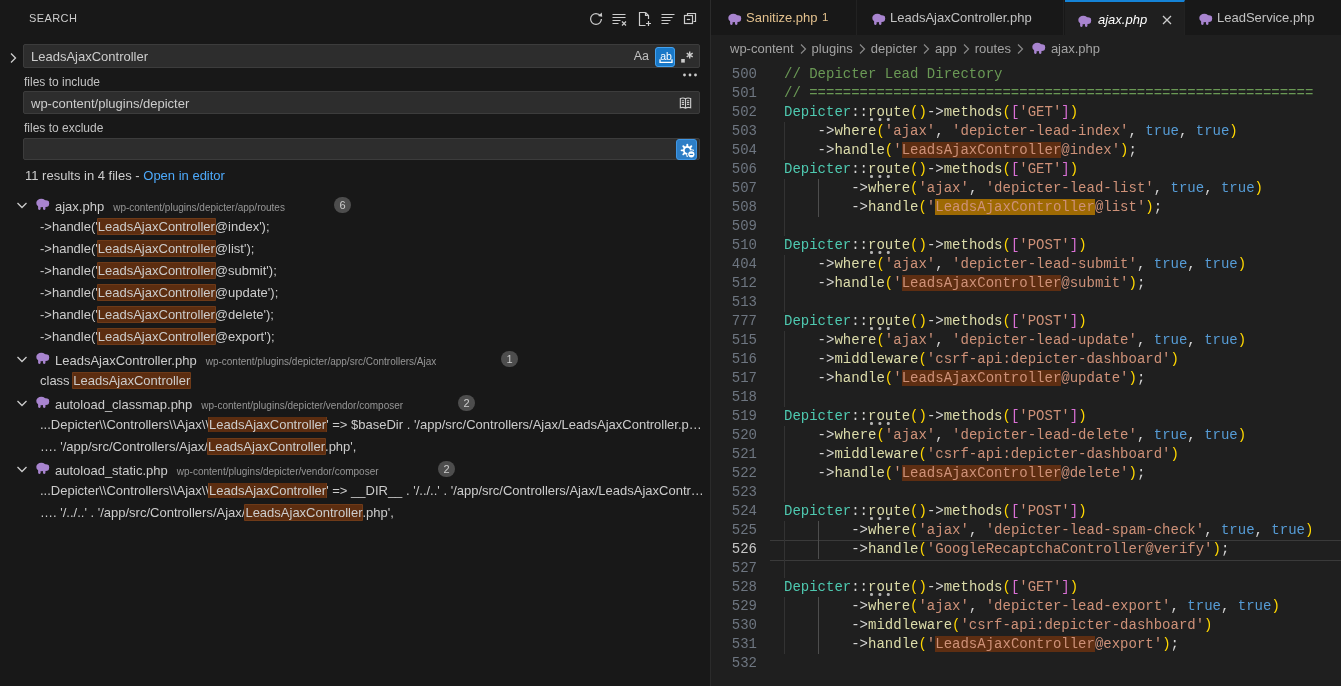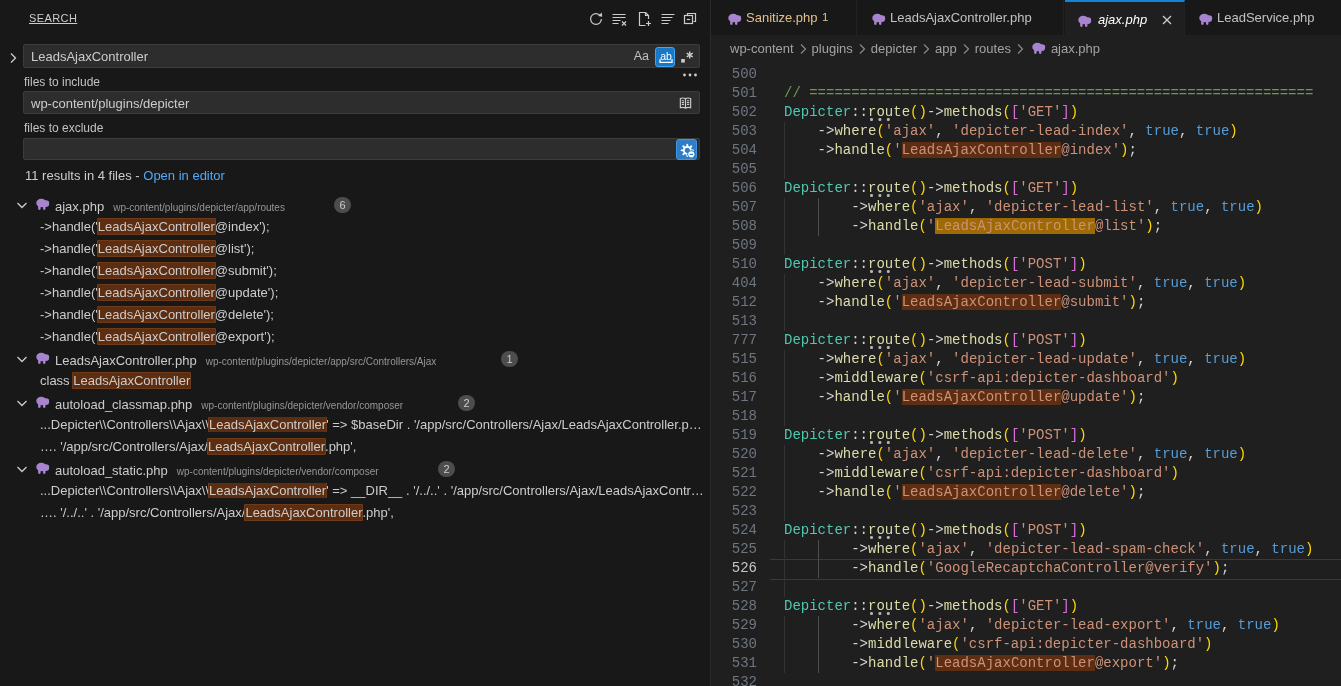--- a/index.html
+++ b/index.html
@@ -1,18 +1,18 @@
 <!DOCTYPE html>
 <html><head><meta charset="utf-8"><style>
 * { margin:0; padding:0; box-sizing:border-box; }
 html,body { width:1341px; height:686px; overflow:hidden; background:#1f1f1f;
   font-family:"Liberation Sans", sans-serif; }
 #side { position:absolute; left:0; top:0; width:711px; height:686px; background:#181818;
   border-right:1px solid #2b2b2b; }
-#side .title { position:absolute; left:29px; top:12px; font-size:11px; color:#cccccc; letter-spacing:.4px;text-decoration:underline; }
+#side .title { position:absolute; left:29px; top:12px; font-size:11px; color:#cccccc; letter-spacing:.4px; }
 .hic { position:absolute; top:11px; }
 #chev { position:absolute; left:5px; top:50px; }
 .inp { position:absolute; left:23px; width:677px; background:#2d2d2d; border:1px solid #3c3c3c;
   border-radius:2px; color:#cccccc; font-size:13px; }
 .inp .itext { position:absolute; left:7px; top:4px; white-space:pre; }
 .lbl { position:absolute; left:24px; font-size:12px; color:#c2c2c2; }
 #res { position:absolute; left:25px; top:168px; font-size:13px; color:#cccccc; }
 #res a { color:#4daafc; text-decoration:none; }
 #tree { position:absolute; left:0; top:194px; width:711px; }
 .trow { position:relative; height:22px; }
@@ -329,26 +329,25 @@
             <rect x="7.2" y="6.5" width="2.6" height="5.6" rx="1.2"></rect>
             <ellipse cx="5.5" cy="5" rx="5.2" ry="4.4"></ellipse>
             <circle cx="10.2" cy="5.6" r="3.4"></circle>
             <path d="M12.6 3.0 q1.7 1.9 0.8 4.3 l-1.3-0.5 q0.7-1.6-0.4-2.8 z"></path>
           </g>
         </svg>
       </span>
       <span style="margin-left:5px">ajax.php</span>
     </div>
   <div id="code">
-<div class="cl"><span class="ln">500</span></div>
+<div class="cl"><span class="ln">500</span><span class="ct"><i class="c">// Depicter Lead Directory</i></span></div>
 <div class="cl"><span class="ln">501</span><span class="ct"><i class="c">// ============================================================</i></span></div>
 <div class="cl"><span class="ln">502</span><span class="ct"><i class="cl">Depicter</i><i class="p">::</i><i class="f hint">rou</i><i class="f">te</i><i class="g">()</i><i class="p">-&gt;</i><i class="f">methods</i><i class="g">(</i><i class="m">[</i><i class="s">'GET'</i><i class="m">]</i><i class="g">)</i></span></div>
 <div class="cl"><span class="ln">503</span><b class="ig" style="left:73px"></b><span class="ct"><i class="w">    </i><i class="p">-&gt;</i><i class="f">where</i><i class="g">(</i><i class="s">'ajax'</i><i class="p">, </i><i class="s">'depicter-lead-index'</i><i class="p">, </i><i class="k">true</i><i class="p">, </i><i class="k">true</i><i class="g">)</i></span></div>
 <div class="cl"><span class="ln">504</span><b class="ig" style="left:73px"></b><span class="ct"><i class="w">    </i><i class="p">-&gt;</i><i class="f">handle</i><i class="g">(</i><i class="s">'</i><i class="s hld">LeadsAjaxController</i><i class="s">@index'</i><i class="g">)</i><i class="p">;</i></span></div>
-<div class="cl"><span class="ln">505</span><b class="ig" style="left:73px"></b><span class="ct"></span></div>
 <div class="cl"><span class="ln">506</span><span class="ct"><i class="cl">Depicter</i><i class="p">::</i><i class="f hint">rou</i><i class="f">te</i><i class="g">()</i><i class="p">-&gt;</i><i class="f">methods</i><i class="g">(</i><i class="m">[</i><i class="s">'GET'</i><i class="m">]</i><i class="g">)</i></span></div>
 <div class="cl"><span class="ln">507</span><b class="ig" style="left:73px"></b><b class="ig ig4" style="left:106.6px"></b><span class="ct"><i class="w">        </i><i class="p">-&gt;</i><i class="f">where</i><i class="g">(</i><i class="s">'ajax'</i><i class="p">, </i><i class="s">'depicter-lead-list'</i><i class="p">, </i><i class="k">true</i><i class="p">, </i><i class="k">true</i><i class="g">)</i></span></div>
 <div class="cl"><span class="ln">508</span><b class="ig" style="left:73px"></b><b class="ig ig4" style="left:106.6px"></b><span class="ct"><i class="w">        </i><i class="p">-&gt;</i><i class="f">handle</i><i class="g">(</i><i class="s">'</i><i class="s hlc">LeadsAjaxController</i><i class="s">@list'</i><i class="g">)</i><i class="p">;</i></span></div>
 <div class="cl"><span class="ln">509</span><b class="ig" style="left:73px"></b><span class="ct"></span></div>
 <div class="cl"><span class="ln">510</span><span class="ct"><i class="cl">Depicter</i><i class="p">::</i><i class="f hint">rou</i><i class="f">te</i><i class="g">()</i><i class="p">-&gt;</i><i class="f">methods</i><i class="g">(</i><i class="m">[</i><i class="s">'POST'</i><i class="m">]</i><i class="g">)</i></span></div>
 <div class="cl"><span class="ln">404</span><b class="ig" style="left:73px"></b><span class="ct"><i class="w">    </i><i class="p">-&gt;</i><i class="f">where</i><i class="g">(</i><i class="s">'ajax'</i><i class="p">, </i><i class="s">'depicter-lead-submit'</i><i class="p">, </i><i class="k">true</i><i class="p">, </i><i class="k">true</i><i class="g">)</i></span></div>
 <div class="cl"><span class="ln">512</span><b class="ig" style="left:73px"></b><span class="ct"><i class="w">    </i><i class="p">-&gt;</i><i class="f">handle</i><i class="g">(</i><i class="s">'</i><i class="s hld">LeadsAjaxController</i><i class="s">@submit'</i><i class="g">)</i><i class="p">;</i></span></div>
 <div class="cl"><span class="ln">513</span><b class="ig" style="left:73px"></b><span class="ct"></span></div>
 <div class="cl"><span class="ln">777</span><span class="ct"><i class="cl">Depicter</i><i class="p">::</i><i class="f hint">rou</i><i class="f">te</i><i class="g">()</i><i class="p">-&gt;</i><i class="f">methods</i><i class="g">(</i><i class="m">[</i><i class="s">'POST'</i><i class="m">]</i><i class="g">)</i></span></div>
 <div class="cl"><span class="ln">515</span><b class="ig" style="left:73px"></b><span class="ct"><i class="w">    </i><i class="p">-&gt;</i><i class="f">where</i><i class="g">(</i><i class="s">'ajax'</i><i class="p">, </i><i class="s">'depicter-lead-update'</i><i class="p">, </i><i class="k">true</i><i class="p">, </i><i class="k">true</i><i class="g">)</i></span></div>

